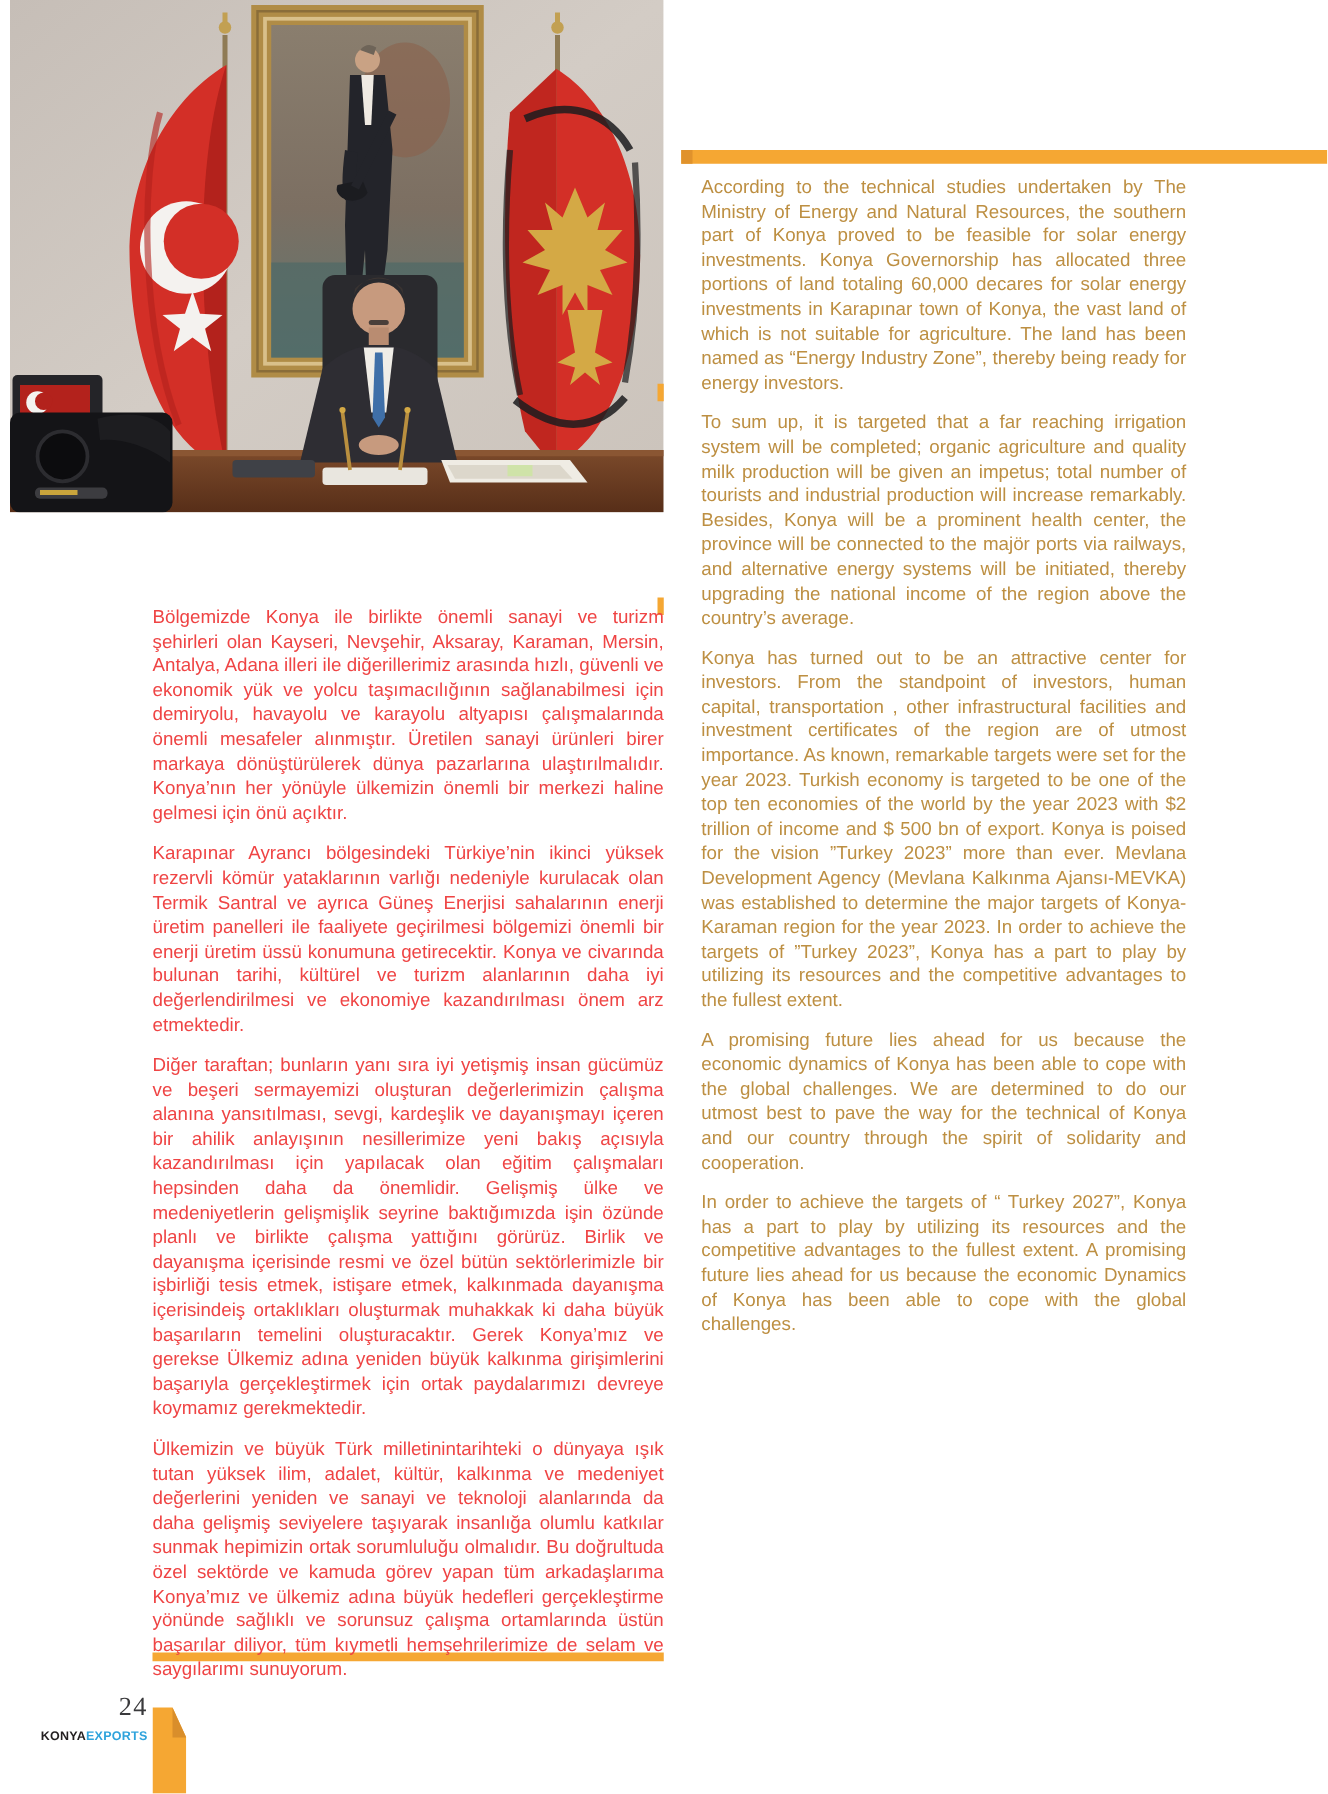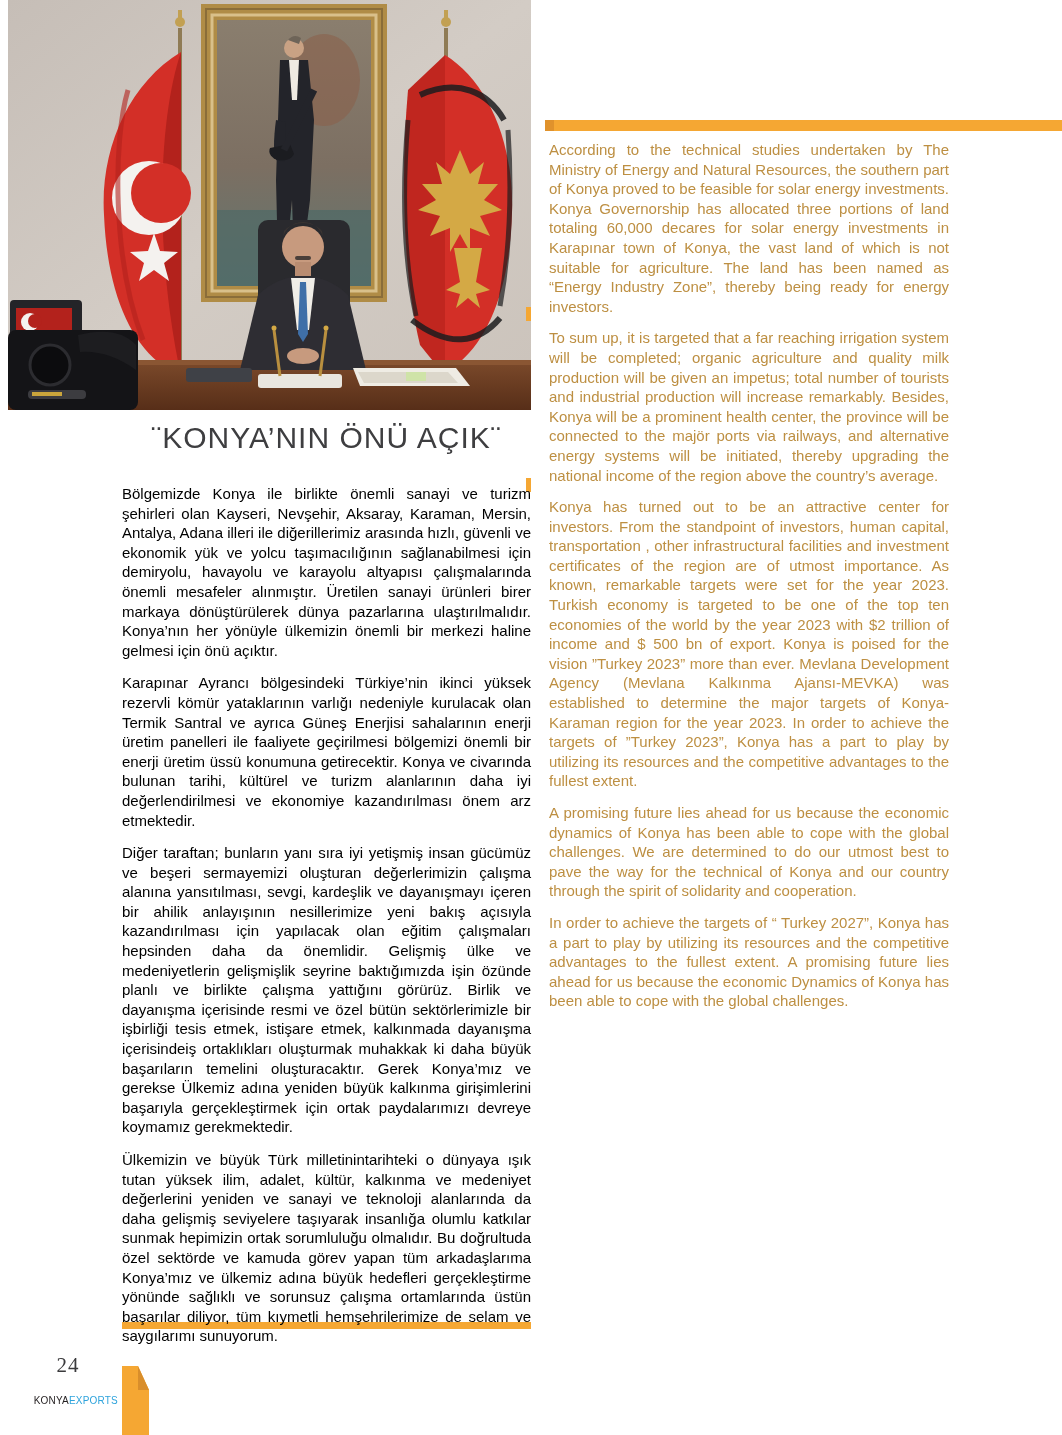--- a/index.html
+++ b/index.html
@@ -11,28 +11,28 @@
     position:absolute;left:8px;top:0;width:523px;height:410px;overflow:hidden;
   }
   .photo svg{display:block;width:100%;height:100%;}
   .article-title{
     position:absolute;left:122px;top:420px;width:409px;
     text-align:center;font-size:30px;font-weight:400;letter-spacing:1px;
     color:#3e3e40;line-height:1.2;
   }
   .left-col{
     position:absolute;left:122px;top:484px;width:409px;
-    color:#000000;font-size:15px;line-height:19.6px;text-align:justify;
+    color:#ef4444;font-size:15px;line-height:19.6px;text-align:justify;
   }
   .left-col p{margin:0 0 13px 0;}
   .right-col{
     position:absolute;left:545px;top:140px;width:404px;
     color:#bd8f42;font-size:15px;line-height:19.6px;text-align:justify;
   }
-  .right-col p{margin:0 0 12px 4px;}
+  .right-col p{margin:0 0 12px 16px;}
   .top-bar{
     position:absolute;left:545px;top:120px;width:517px;height:11px;
     background:#f5a733;
   }
   .top-bar::before{
     content:"";position:absolute;left:0;top:0;width:9px;height:11px;
     background:#e0922c;
   }
   .para-tick{
     position:absolute;width:5px;height:14px;background:#f5a733;
@@ -41,23 +41,23 @@
   .tick-2{left:526px;top:478px;}
   .leftcol-bar{
     position:absolute;left:122px;top:1322px;width:409px;height:7px;
     background:#f5a733;
   }
   .footer{
     position:absolute;left:18px;top:1354px;width:100px;text-align:right;
   }
   .page-number{
     font-family:"Liberation Serif",serif;font-size:21px;color:#3a3a3c;
-    line-height:1.1;letter-spacing:1px;text-align:center;
-  }
-  .brand{font-size:10px;font-weight:normal;letter-spacing:0.2px;margin-top:18px;}
+    line-height:1.1;letter-spacing:1px;
+  }
+  .brand{font-size:10px;font-weight:bold;letter-spacing:0.2px;margin-top:7px;}
   .brand .b1{color:#231f20;}
   .brand .b2{color:#2ea3dc;}
   .footer-bar{
     position:absolute;left:122px;top:1364px;width:27px;height:71px;
   }
 </style>
 </head>
 <body>
 
 <div class="page">
@@ -172,21 +172,20 @@
         <path d="M70,335 Q110,325 128,345 L128,370 Q100,350 72,352 Z" fill="#1d1d20"></path>
       </g>
     </svg>
   </div>
 
   <div class="top-bar"></div>
   <div class="para-tick tick-1"></div>
   <div class="para-tick tick-2"></div>
   <div class="leftcol-bar"></div>
 
-  <div class="article-title">¨KONYA’NIN ÖNÜ AÇIK¨</div>
 
   <div class="left-col">
     <p>Bölgemizde Konya ile birlikte önemli sanayi ve turizm şehirleri olan Kayseri, Nevşehir, Aksaray, Karaman, Mersin, Antalya, Adana illeri ile diğerillerimiz arasında hızlı, güvenli ve ekonomik yük ve yolcu taşımacılığının sağlanabilmesi için demiryolu, havayolu ve karayolu altyapısı çalışmalarında önemli mesafeler alınmıştır. Üretilen sanayi ürünleri birer markaya dönüştürülerek dünya pazarlarına ulaştırılmalıdır. Konya’nın her yönüyle ülkemizin önemli bir merkezi haline gelmesi için önü açıktır.</p>
     <p>Karapınar Ayrancı bölgesindeki Türkiye’nin ikinci yüksek rezervli kömür yataklarının varlığı nedeniyle kurulacak olan Termik Santral ve ayrıca Güneş Enerjisi sahalarının enerji üretim panelleri ile faaliyete geçirilmesi bölgemizi önemli bir enerji üretim üssü konumuna getirecektir. Konya ve civarında bulunan tarihi, kültürel ve turizm alanlarının daha iyi değerlendirilmesi ve ekonomiye kazandırılması önem arz etmektedir.</p>
     <p>Diğer taraftan; bunların yanı sıra iyi yetişmiş insan gücümüz ve beşeri sermayemizi oluşturan değerlerimizin çalışma alanına yansıtılması, sevgi, kardeşlik ve dayanışmayı içeren bir ahilik anlayışının nesillerimize yeni bakış açısıyla kazandırılması için yapılacak olan eğitim çalışmaları hepsinden daha da önemlidir. Gelişmiş ülke ve medeniyetlerin gelişmişlik seyrine baktığımızda işin özünde planlı ve birlikte çalışma yattığını görürüz. Birlik ve dayanışma içerisinde resmi ve özel bütün sektörlerimizle bir işbirliği tesis etmek, istişare etmek, kalkınmada dayanışma içerisindeiş ortaklıkları oluşturmak muhakkak ki daha büyük başarıların temelini oluşturacaktır. Gerek Konya’mız ve gerekse Ülkemiz adına yeniden büyük kalkınma girişimlerini başarıyla gerçekleştirmek için ortak paydalarımızı devreye koymamız gerekmektedir.</p>
     <p>Ülkemizin ve büyük Türk milletinintarihteki o dünyaya ışık tutan yüksek ilim, adalet, kültür, kalkınma ve medeniyet değerlerini yeniden ve sanayi ve teknoloji alanlarında da daha gelişmiş seviyelere taşıyarak insanlığa olumlu katkılar sunmak hepimizin ortak sorumluluğu olmalıdır. Bu doğrultuda özel sektörde ve kamuda görev yapan tüm arkadaşlarıma Konya’mız ve ülkemiz adına büyük hedefleri gerçekleştirme yönünde sağlıklı ve sorunsuz çalışma ortamlarında üstün başarılar diliyor, tüm kıymetli hemşehrilerimize de selam ve saygılarımı sunuyorum.</p>
   </div>
 
   <div class="right-col">
     <p>According to the technical studies undertaken by The Ministry of Energy and Natural Resources, the southern part of Konya proved to be feasible for solar energy investments. Konya Governorship has allocated three portions of land totaling 60,000 decares for solar energy investments in Karapınar town of Konya, the vast land of which is not suitable for agriculture. The land has been named as “Energy Industry Zone”, thereby being ready for energy investors.</p>

